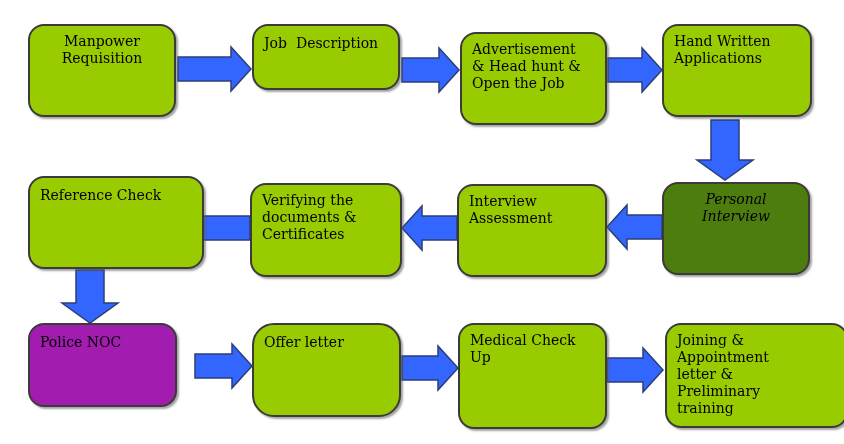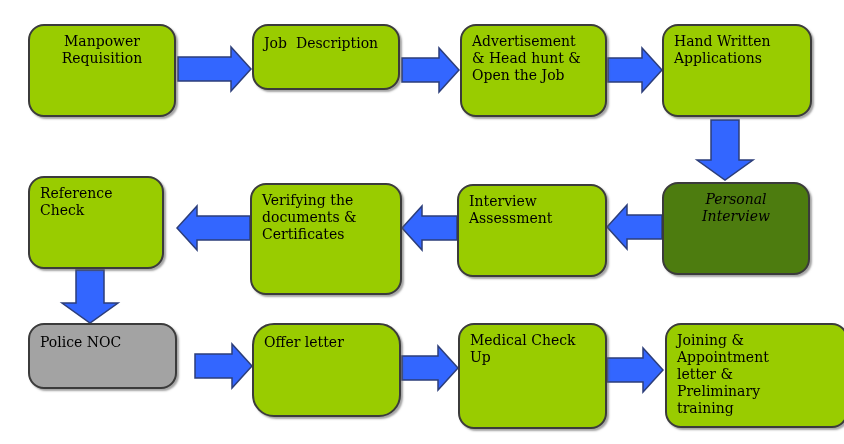--- a/index.html
+++ b/index.html
@@ -56,34 +56,34 @@
       <polygon points="250,216 197,216 197,206 177,228 197,250 197,240 250,240" fill="#3366ff" stroke="#2c3e7a" stroke-width="1.5"></polygon>
       <polygon points="76,270 76,303 62,303 90,323 118,303 104,303 104,270" fill="#3366ff" stroke="#2c3e7a" stroke-width="1.5"></polygon>
       <polygon points="195,354 232,354 232,344 252,366 232,388 232,378 195,378" fill="#3366ff" stroke="#2c3e7a" stroke-width="1.5"></polygon>
       <polygon points="402,356 438,356 438,346 458,368 438,390 438,380 402,380" fill="#3366ff" stroke="#2c3e7a" stroke-width="1.5"></polygon>
       <polygon points="607,358 643,358 643,348 663,370 643,392 643,382 607,382" fill="#3366ff" stroke="#2c3e7a" stroke-width="1.5"></polygon>
     </svg>
   <div id="node-layer">
       <div class="node center" style="left: 28px; top: 24px; width: 148px; height: 93px; background: rgb(153, 204, 0); border-color: rgb(59, 59, 59);"><span class="node-label">Manpower
 Requisition</span></div>
       <div class="node" style="left: 252px; top: 24px; width: 148px; height: 66px; background: rgb(153, 204, 0); border-color: rgb(59, 59, 59);"><span class="node-label">Job  Description</span></div>
-      <div class="node" style="left: 460px; top: 24px; width: 147px; height: 93px; background: rgb(153, 204, 0); border-color: rgb(59, 59, 59);"><span class="node-label">Advertisement
+      <div class="node" style="left: 460px; top: 32px; width: 147px; height: 93px; background: rgb(153, 204, 0); border-color: rgb(59, 59, 59);"><span class="node-label">Advertisement
 &amp; Head hunt &amp;
 Open the Job</span></div>
       <div class="node" style="left: 662px; top: 24px; width: 150px; height: 93px; background: rgb(153, 204, 0); border-color: rgb(59, 59, 59);"><span class="node-label">Hand Written
 Applications</span></div>
       <div class="node center" style="left: 662px; top: 182px; width: 148px; height: 93px; background: #4d7c0f; border-color: rgb(59, 59, 59); font-style: italic;"><span class="node-label">Personal
 Interview</span></div>
       <div class="node" style="left: 457px; top: 184px; width: 150px; height: 93px; background: rgb(153, 204, 0); border-color: rgb(59, 59, 59);"><span class="node-label">Interview
 Assessment</span></div>
-      <div class="node" style="left: 250px; top: 183px; width: 152px; height: 112px; background: rgb(153, 204, 0); border-color: rgb(59, 59, 59);"><span class="node-label">Verifying the
+      <div class="node" style="left: 250px; top: 183px; width: 152px; height: 94px; background: rgb(153, 204, 0); border-color: rgb(59, 59, 59);"><span class="node-label">Verifying the
 documents &amp;
 Certificates</span></div>
-      <div class="node" style="left: 28px; top: 176px; width: 136px; height: 93px; background: rgb(153, 204, 0); border-color: rgb(59, 59, 59);"><span class="node-label">Reference Check</span></div>
-      <div class="node" style="left: 28px; top: 323px; width: 149px; height: 66px; background: #a3a3a3; border-color: rgb(59, 59, 59);"><span class="node-label">Police NOC</span></div>
+      <div class="node" style="left: 28px; top: 176px; width: 176px; height: 93px; background: rgb(153, 204, 0); border-color: rgb(59, 59, 59);"><span class="node-label">Reference Check</span></div>
+      <div class="node" style="left: 28px; top: 323px; width: 149px; height: 84px; background: #a21caf; border-color: rgb(59, 59, 59);"><span class="node-label">Police NOC</span></div>
       <div class="node" style="left: 252px; top: 323px; width: 149px; height: 94px; background: rgb(153, 204, 0); border-color: rgb(59, 59, 59); border-radius: 22px;"><span class="node-label">Offer letter</span></div>
       <div class="node" style="left: 458px; top: 323px; width: 149px; height: 106px; background: rgb(153, 204, 0); border-color: rgb(59, 59, 59);"><span class="node-label">Medical Check
 Up</span></div>
       <div class="node" style="left: 665px; top: 323px; width: 183px; height: 105px; background: rgb(153, 204, 0); border-color: rgb(59, 59, 59);"><span class="node-label">Joining &amp;
 Appointment
 letter &amp;
 Preliminary
 training</span></div>
     </div>
 </div>

